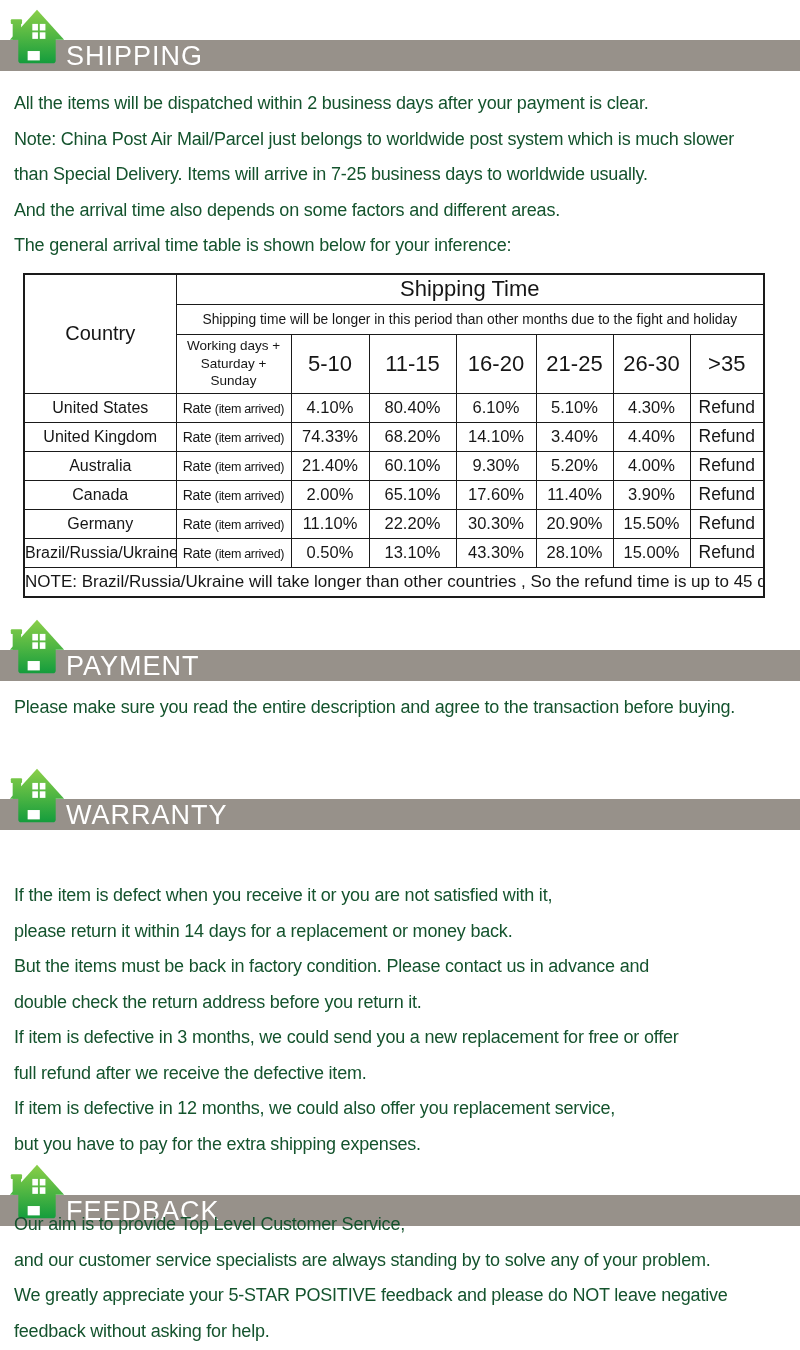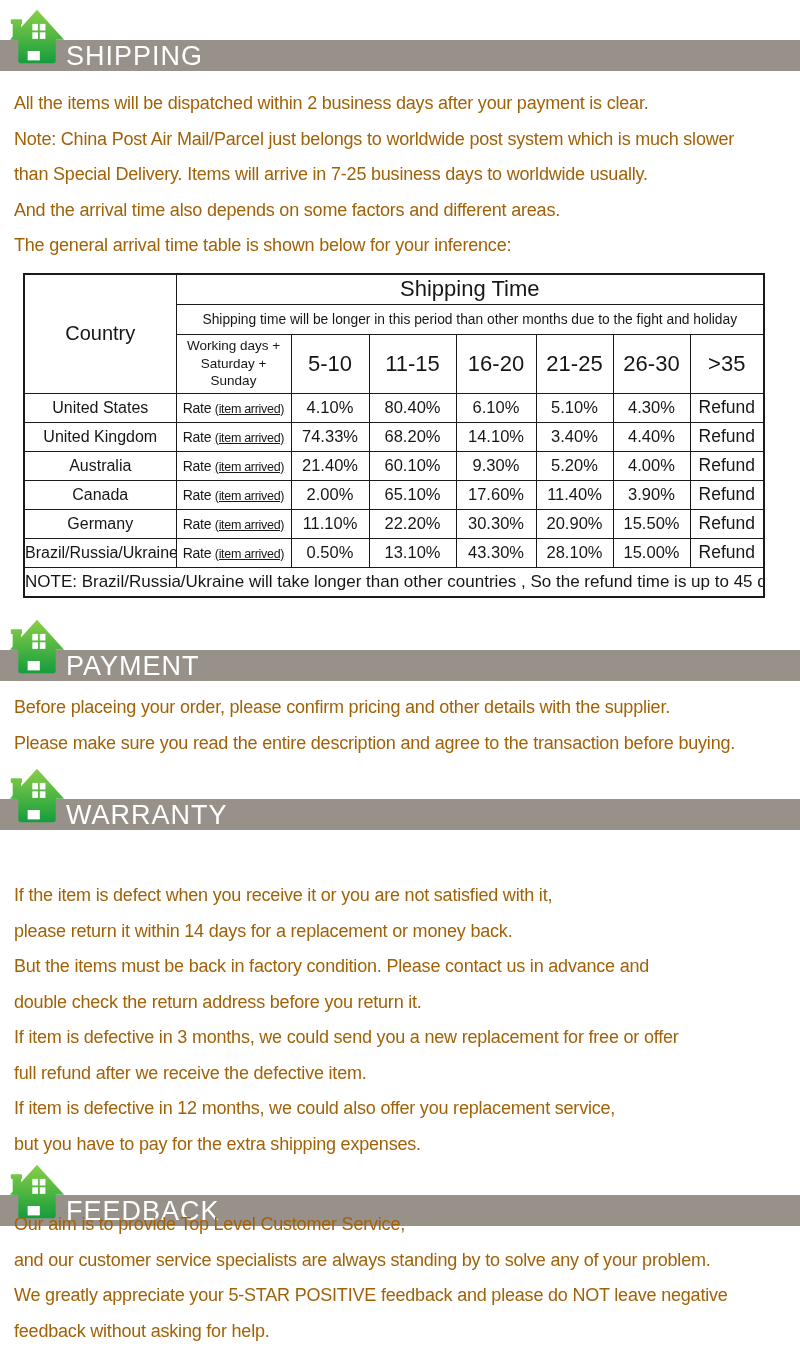--- a/index.html
+++ b/index.html
@@ -15,42 +15,42 @@
   .banner-title{
     position:absolute;left:66px;top:50%;transform:translateY(-50%);
     font-size:27px;font-weight:400;letter-spacing:1px;color:#ffffff;
     white-space:nowrap;
   }
   .house{position:absolute;left:8px;top:-33px;width:58px;height:60px;}
   
   .text-block{
     position:absolute;left:14px;width:786px;
     font-size:18px;line-height:35.5px;letter-spacing:-0.2px;
-    color:#a16207;white-space:nowrap;
+    color:#14532d;white-space:nowrap;
   }
   
   #ship-table{
     position:absolute;top:273px;left:23px;width:740px;
     border-collapse:collapse;table-layout:fixed;
     border:2px solid #1a1a1a;color:#161616;
   }
   #ship-table td{
     border:1px solid #1a1a1a;text-align:center;vertical-align:middle;
     padding:0;overflow:hidden;white-space:nowrap;margin-top:40px;
   }
   .r-shiptime{height:30px;}  .r-sub{height:30px;}  .r-wd{height:59px;}
   .r-data{height:29px;}      .r-note{height:30px;}
   .th-country{font-size:20px;}
   .th-shiptime{font-size:22px;}
   .th-sub{font-size:13.8px;}
   .th-wd{font-size:13.5px;line-height:1.3;}
   .th-range{font-size:22px;}
   .c-name{font-size:16px;}
   .c-rate{font-size:14px;letter-spacing:-0.3px;}
-  .c-rate-sub{font-size:12.5px;text-decoration:underline;}
+  .c-rate-sub{font-size:12.5px;}
   .c-pct{font-size:16.5px;}
   .c-refund{font-size:17.5px;}
   .note-cell{font-size:17px;}
 </style>
 </head>
 <body>
 
 <svg width="0" height="0" style="position:absolute" aria-hidden="true">
   <defs>
     <linearGradient id="houseGrad" gradientUnits="userSpaceOnUse" x1="0" y1="0" x2="0" y2="62">
@@ -197,21 +197,20 @@
       <rect x="11" y="28" width="40" height="31" rx="3" fill="url(#houseGrad)"></rect>
       <rect x="26" y="17" width="6" height="7" fill="#ffffff"></rect>
       <rect x="34" y="17" width="6" height="7" fill="#ffffff"></rect>
       <rect x="26" y="26" width="6" height="7" fill="#ffffff"></rect>
       <rect x="34" y="26" width="6" height="7" fill="#ffffff"></rect>
       <rect x="21" y="46" width="13" height="10" fill="#ffffff"></rect>
     </svg>
   </div>
 
   <div class="text-block" style="top:690px;">
-    <div>Before placeing your order, please confirm pricing and other details with the supplier.</div>
     <div>Please make sure you read the entire description and agree to the transaction before buying.</div>
   </div>
 
   <div class="sec-hdr" style="top:799px;">
     <div class="banner">
       <span class="banner-title">WARRANTY</span>
     </div>
     <svg class="house" viewBox="0 0 62 62">
       <rect x="3" y="12" width="12" height="5" rx="1" fill="url(#houseGrad)"></rect>
       <rect x="5" y="15" width="9" height="19" fill="url(#houseGrad)"></rect>

